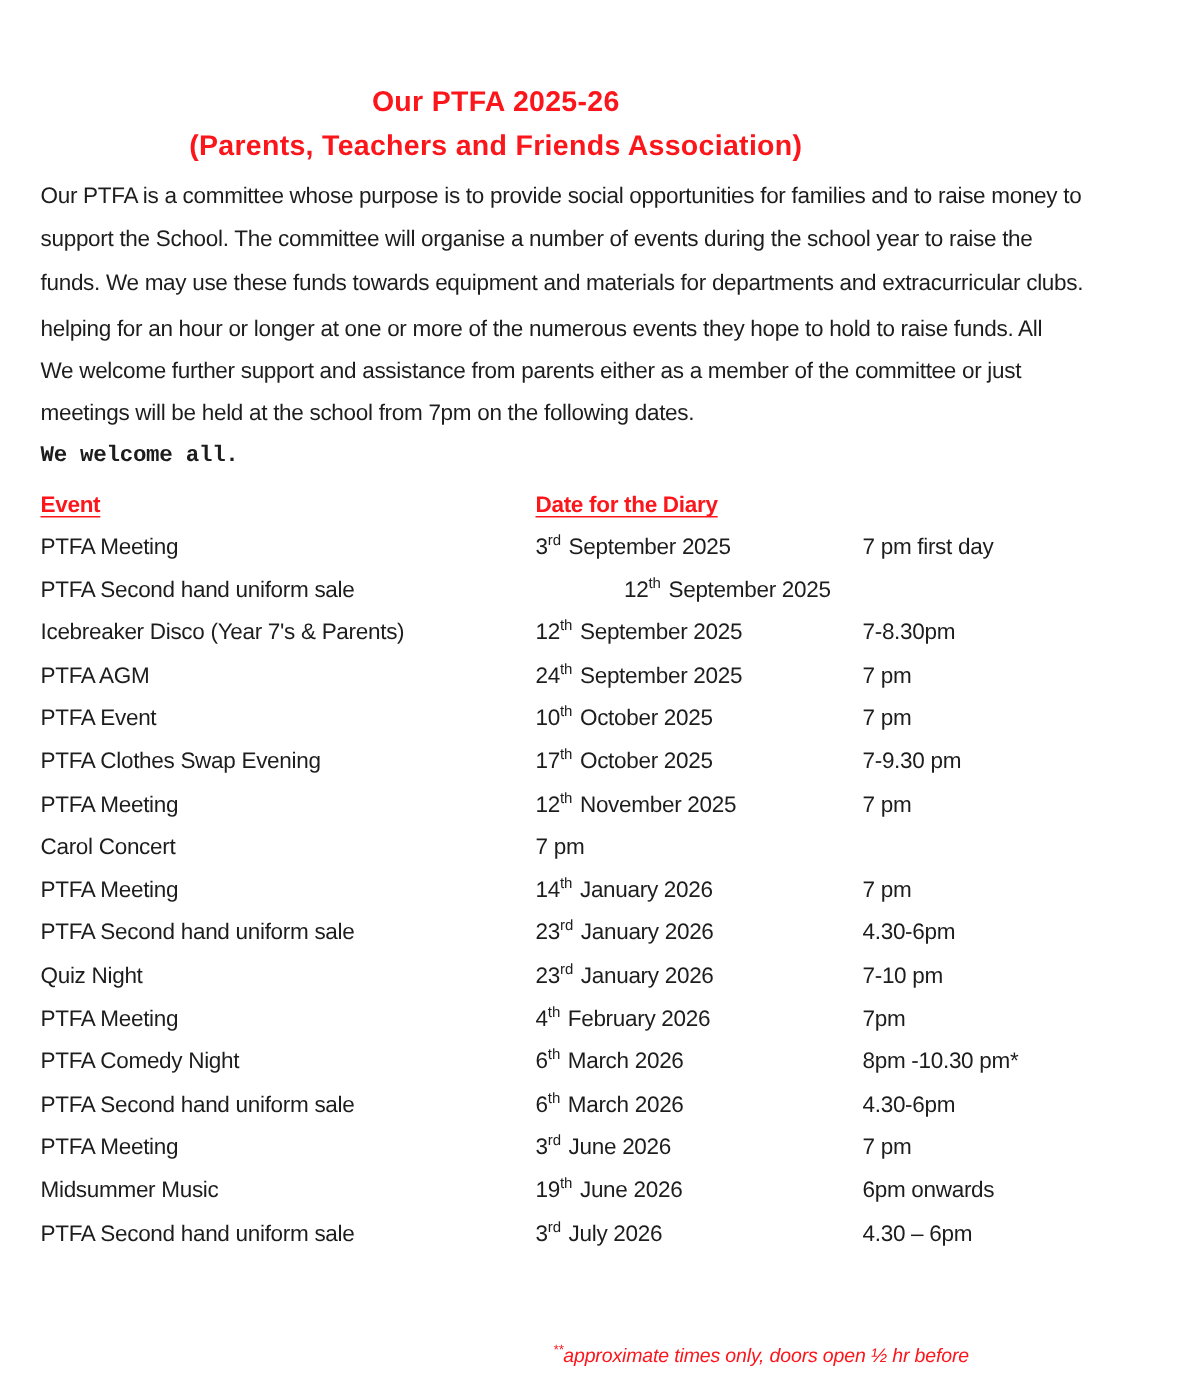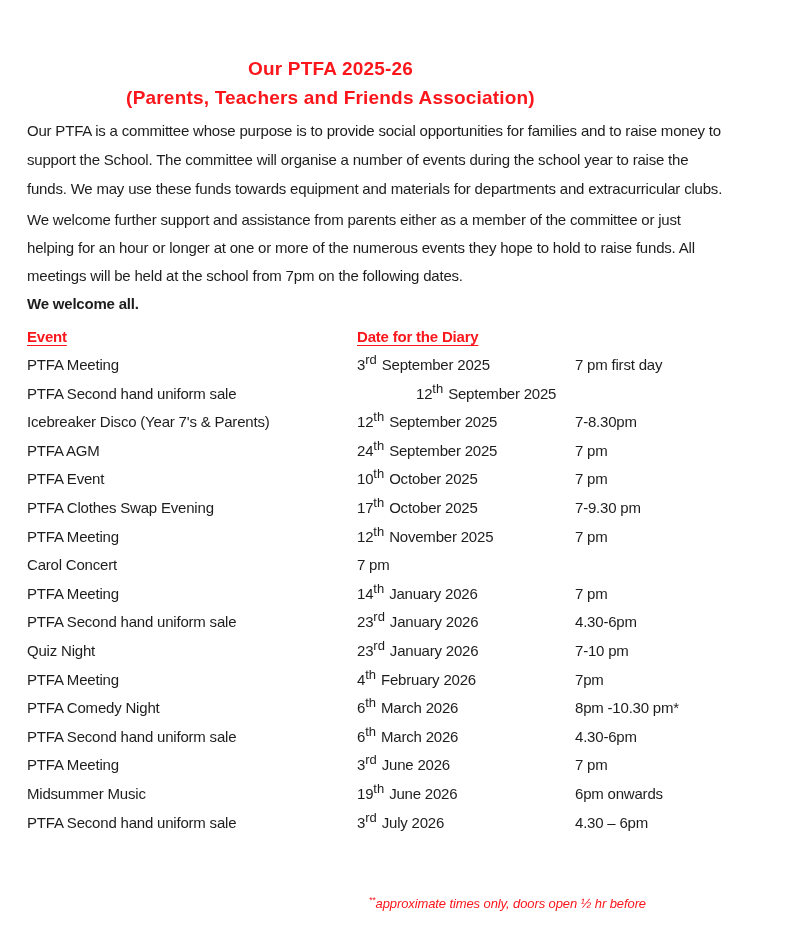--- a/index.html
+++ b/index.html
@@ -21,35 +21,35 @@
     color: var(--red);
     font-size: 19px;
     font-weight: 700;
     line-height: 29px;
     letter-spacing: 0.2px;
   }
   .intro { margin-top: 4px; }
   .para { font-size: 15px; letter-spacing: -0.2px; line-height: 29px; }
   .para .line { white-space: nowrap; }
   .para-2 { margin-top: 3px; line-height: 28px; }
-  .welcome { font-weight: 700; font-size: 15px; line-height: 28px; letter-spacing: -0.2px; }
+  .welcome { font-weight: 700; font-size: 15px; line-height: 28px; letter-spacing: -0.2px; font-family: Liberation Mono, monospace; }
 
   .events { margin-top: 4px; }
   .trow { display: flex; align-items: baseline; line-height: 28.6px; font-size: 15px; letter-spacing: -0.2px; justify-content: space-between; }
   .thead { line-height: 29px; }
   .cell-event { width: 330px; flex: 0 0 330px; white-space: nowrap; }
   .cell-date  { width: 218px; flex: 0 0 218px; white-space: nowrap; }
   .cell-time  { flex: 1; white-space: nowrap; }
   .hdr {
     color: var(--red);
     font-weight: 700;
     text-decoration: underline;
     text-underline-offset: 3px;
   }
-  sup.ord { font-size: 13px; vertical-align: super; line-height: 0; letter-spacing: 0; }
+  sup.ord { font-size: 10px; vertical-align: super; line-height: 0; letter-spacing: 0; }
   .my { margin-left: 5px; }
 
   .footnote {
     position: absolute;
     right: 15px; bottom: 16px;
     color: var(--red);
     font-style: italic;
     font-size: 13px;
     letter-spacing: -0.1px;
     white-space: nowrap;
@@ -66,22 +66,22 @@
     <div>(Parents, Teachers and Friends Association)</div>
   </div>
 
   <div class="intro">
     <div class="para">
       <div class="line">Our PTFA is a committee whose purpose is to provide social opportunities for families and to raise money to</div>
       <div class="line">support the School.  The committee will organise a number of events during the school year to raise the</div>
       <div class="line">funds.  We may use these funds towards equipment and materials for departments and extracurricular clubs.</div>
     </div>
     <div class="para para-2">
+      <div class="line">helping for an hour or longer at one or more of the numerous events they hope to hold to raise funds.  All</div>
       <div class="line">We welcome further support and assistance from parents either as a member of the committee or just</div>
-      <div class="line">helping for an hour or longer at one or more of the numerous events they hope to hold to raise funds.  All</div>
       <div class="line">meetings will be held at the school from 7pm on the following dates.</div>
       <div class="welcome">We welcome all.</div>
     </div>
   </div>
 
   <div class="events">
     <div class="trow thead">
       <div class="cell-event">
         <span class="hdr">Event</span>
       </div>

